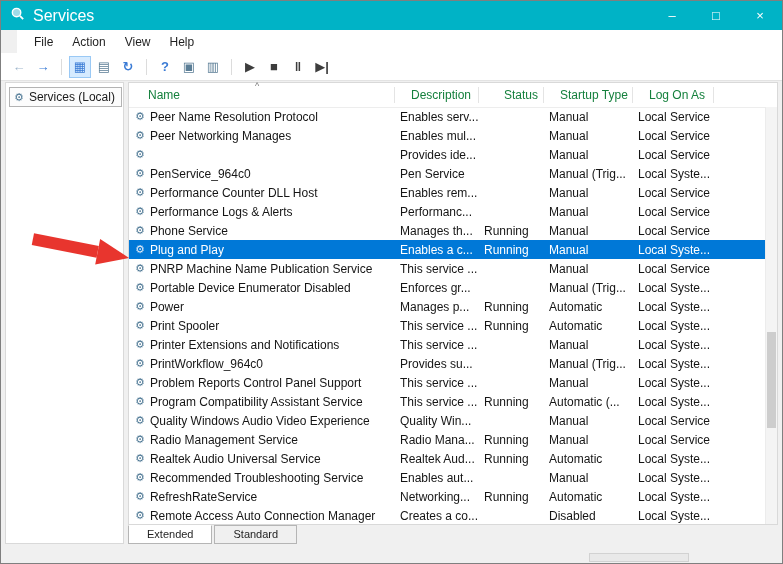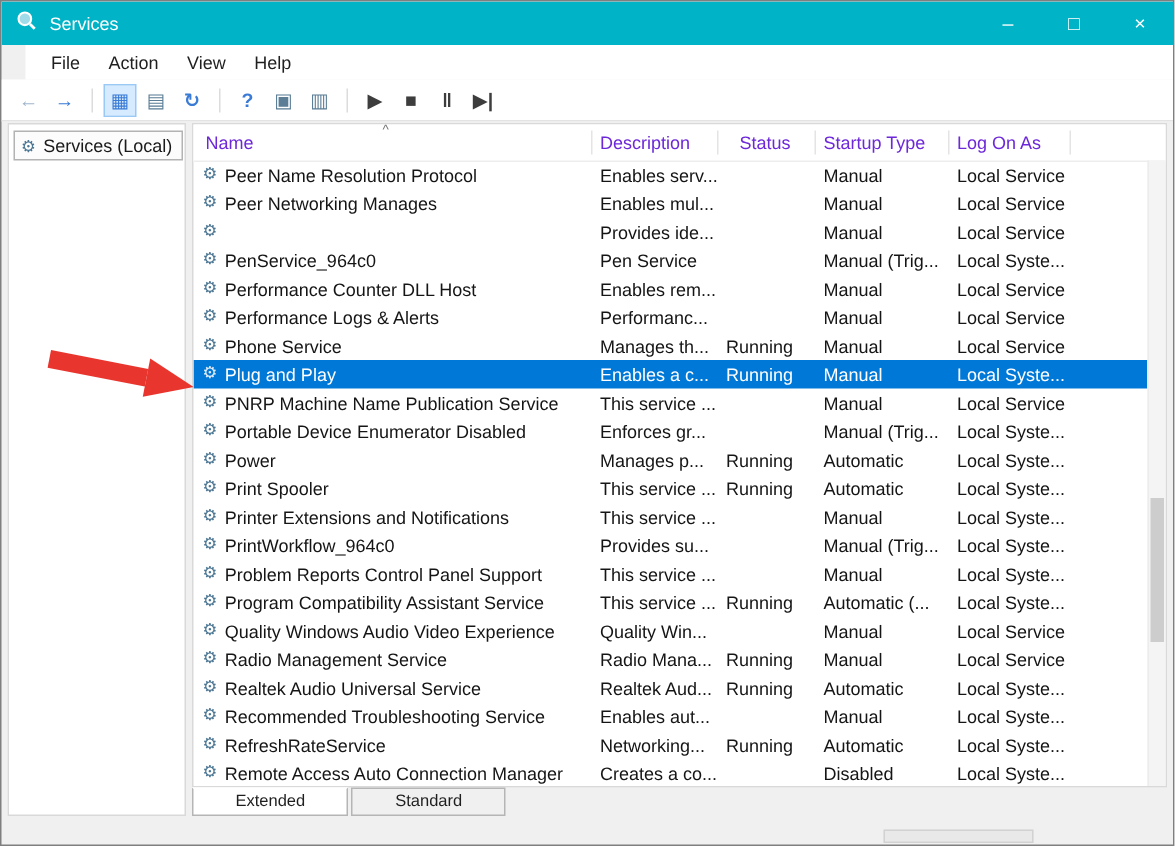--- a/index.html
+++ b/index.html
@@ -3,21 +3,21 @@
 <meta charset="utf-8">
 <style>
   html,body{margin:0;padding:0;background:#d8d8d8;}
   .window{position:relative;width:783px;height:564px;background:#f0f0f0;
     font-family:"Liberation Sans","DejaVu Sans",sans-serif;
     border:1px solid #7f7f7f;box-sizing:border-box;overflow:hidden;}
 
   
   .titlebar{position:absolute;top:0;left:0;right:0;height:29px;
     background:var(--titlebar,#00b3c6);display:flex;align-items:center;padding-left:9px;gap:8px;}
-  .title-text{color:#ffffff;font-size:12px;}
+  .title-text{color:#ffffff;font-size:16px;}
   .win-controls{position:absolute;right:0;top:0;height:29px;display:flex;}
   .win-btn{width:44px;height:29px;color:#fff;display:flex;align-items:center;justify-content:center;
     font-size:13px;cursor:default;}
 
   
   .menubar{position:absolute;top:29px;left:0;right:0;height:23px;background:#ffffff;
     display:flex;align-items:center;padding-left:8px;margin-left:16px;}
   .menu-item{font-size:12px;color:#1f1f1f;padding:3px 10px 3px 9px;}
 
   
@@ -32,39 +32,39 @@
   .left-pane{position:absolute;left:4px;top:81px;width:119px;height:462px;background:#ffffff;
     border:1px solid #d9d9d9;box-sizing:border-box;}
   .tree-item{margin:4px 3px;display:inline-flex;align-items:center;gap:5px;font-size:12px;
     padding:2px 6px 2px 4px;border:1px solid #b3b3b3;background:#fcfcfc;color:#1a1a1a;white-space:nowrap;}
   .tree-icon{color:var(--gear,#4b7693);font-size:11px;}
 
   
   .right-pane{position:absolute;left:127px;top:81px;width:650px;height:443px;background:#ffffff;
     border:1px solid #d9d9d9;box-sizing:border-box;}
   .list-header{position:relative;height:24px;border-bottom:1px solid #ededed;background:#fff;}
-  .hlabel{position:absolute;top:5px;font-size:12px;color:#6d28d9;white-space:nowrap;}
+  .hlabel{position:absolute;top:5px;font-size:12px;color:#15803d;white-space:nowrap;margin-left:11px;}
   .hsep{position:absolute;top:4px;width:1px;height:16px;background:#e4e4e4;}
   .caret{position:absolute;top:-2px;font-size:9px;color:#777;}
 
   .list-body{position:absolute;top:24px;left:0;right:12px;bottom:0;overflow:hidden;}
   .row{display:grid;grid-template-columns:265px 84px 65px 89px 1fr;height:19px;align-items:center;
     font-size:12px;color:#151515;}
   .cell{padding-left:6px;white-space:nowrap;overflow:hidden;}
   .c-name{display:flex;align-items:center;gap:5px;}
   .gear{color:var(--gear,#4b7693);font-size:11px;line-height:1;}
   .row.sel{background:var(--sel,#0078d7);color:#ffffff;}
   .row.sel .gear{color:#e4edf7;}
 
   .vscroll{position:absolute;top:24px;right:0;bottom:0;width:12px;background:#f4f4f4;border-left:1px solid #ececec;box-sizing:border-box;}
   .vthumb{position:absolute;left:1px;right:1px;top:54%;height:23%;background:#cdcdcd;}
 
   
   .tabs{position:absolute;left:127px;top:524px;display:flex;gap:2px;}
-  .tab{font-size:11px;padding:2px 28px 3px;border:1px solid #b5b5b5;background:#f0f0f0;color:#1f1f1f;}
+  .tab{font-size:11px;padding:2px 18px 3px;border:1px solid #b5b5b5;background:#f0f0f0;color:#1f1f1f;}
   .tab.active{background:#ffffff;border-top-color:#ffffff;}
 
   .hthumb{position:absolute;left:588px;top:552px;width:100px;height:9px;background:#e9e9e9;border:1px solid #d2d2d2;box-sizing:border-box;}
 
   
   .arrow{position:absolute;left:30px;top:224px;width:112px;height:48px;overflow:visible;z-index:6;}
 </style>
 </head>
 <body>
 

